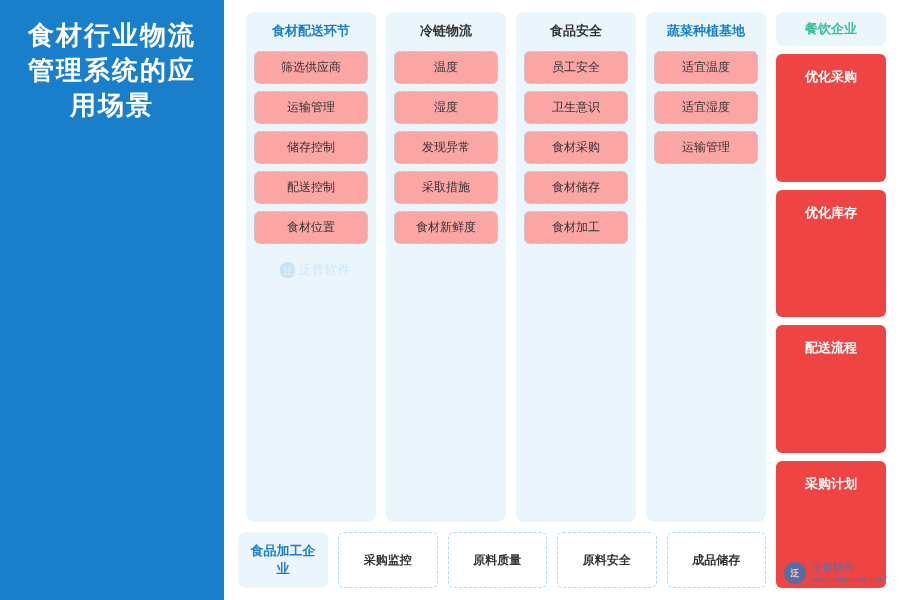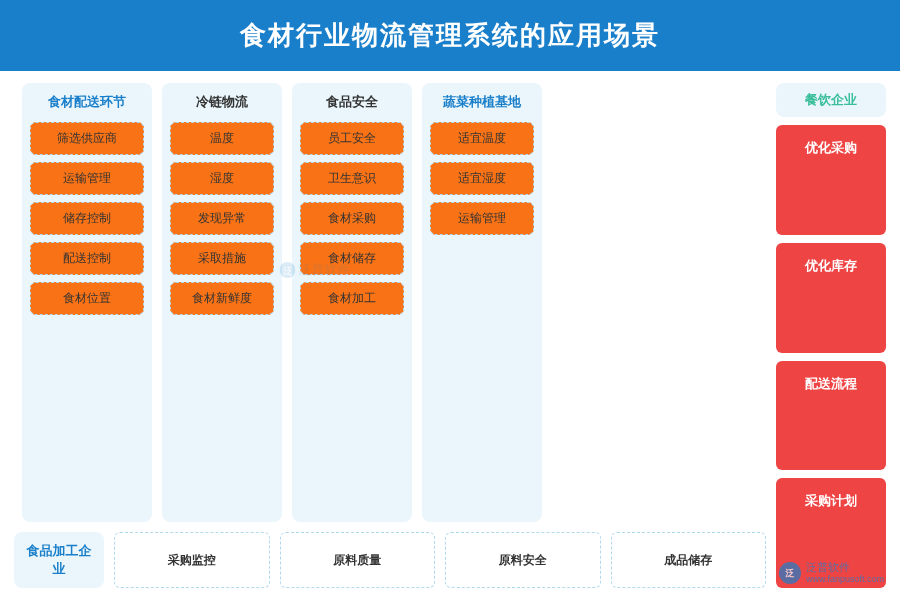--- a/index.html
+++ b/index.html
@@ -9,21 +9,21 @@
       background: #f0f8ff;
       font-family: "Microsoft YaHei", "PingFang SC", sans-serif;
       overflow: hidden;
     }
 
     .page-wrapper {
       width: 900px;
       height: 600px;
       background: white;
       display: flex;
-      flex-direction: column;
+      flex-direction: row;
       padding: 0;
     }
 
     .header {
       background: #1a7fca;
       color: white;
       text-align: center;
       padding: 18px 20px;
       font-size: 26px;
       font-weight: bold;
@@ -87,21 +87,21 @@
       font-weight: bold;
       color: #1a7fca;
       text-align: center;
       padding-bottom: 4px;
     }
     .col-title.dark {
       color: #333;
     }
 
     .item-box {
-      background: #f97316;
+      background: #fca5a5;
       border: 1.5px dashed #b0d8ef;
       border-radius: 6px;
       text-align: center;
       padding: 7px 4px;
       font-size: 12px;
       color: #333;
     }
 
     
     .bottom-label {
@@ -290,21 +290,21 @@
 
     </div>
   </div>
 
   <div class="watermark">
     <div class="watermark-icon">
       <span style="font-size:9px; color:white; font-weight:bold;">泛</span>
     </div>
     <div class="watermark-text">
       <span>泛普软件</span>
-      <span style="font-size:9px;">www.fanpusoft.com</span>
+      <span style="font-size:9px;font-family:Liberation Serif, serif;">www.fanpusoft.com</span>
     </div>
   </div>
 
   <div class="center-watermark">
     <svg width="16" height="16" viewBox="0 0 16 16" style="opacity:0.15;">
         <circle cx="8" cy="8" r="8" fill="#1a7fca"></circle>
         <text x="4" y="12" font-size="9" fill="white">泛</text>
       </svg>
     <span style="color:rgba(26,127,202,0.15); font-size:13px;">泛普软件</span>
   </div>

